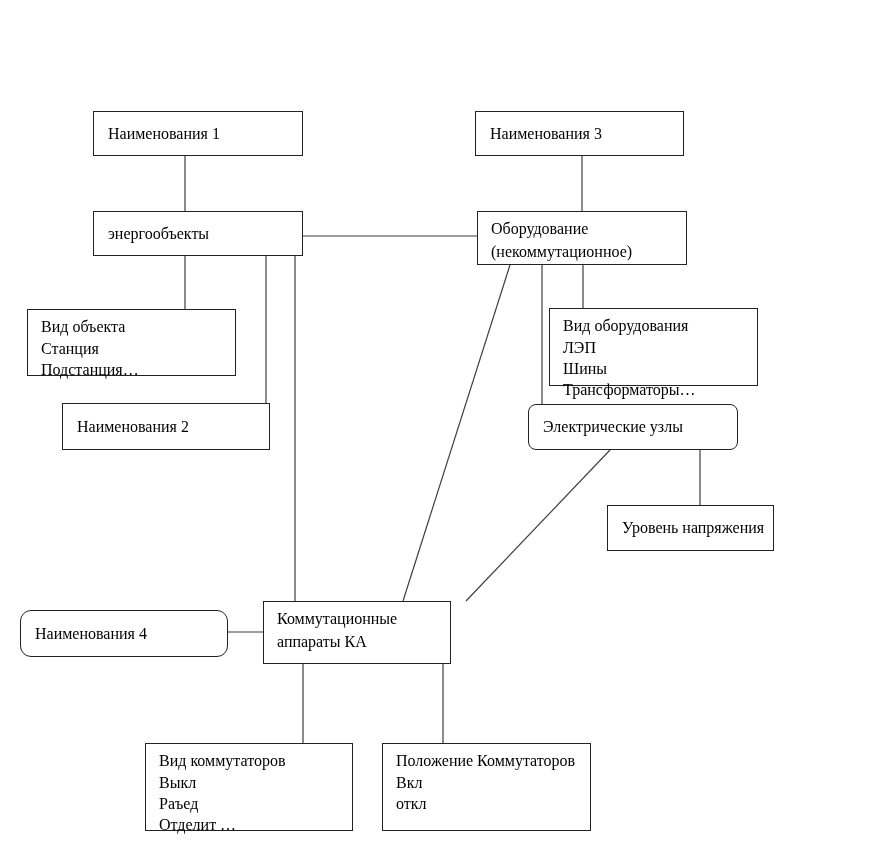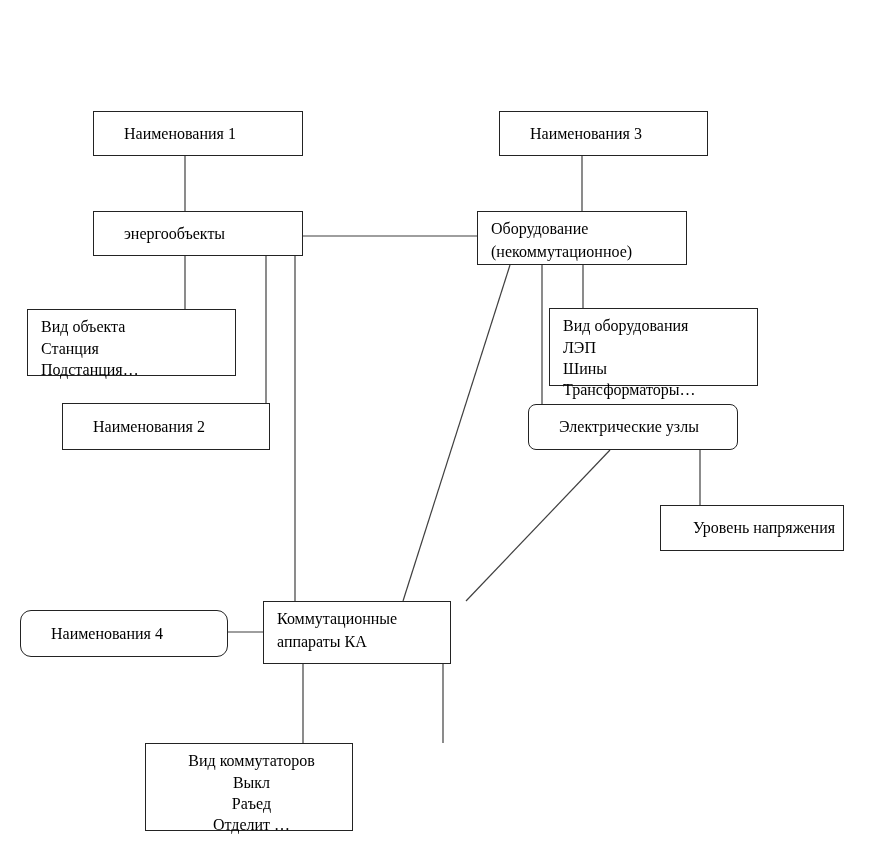--- a/index.html
+++ b/index.html
@@ -25,50 +25,50 @@
   }
   .node {
     position: absolute;
     box-sizing: border-box;
     border: 1px solid #232323;
     background: #ffffff;
   }
   .node.single {
     display: flex;
     align-items: center;
-    padding-left: 30px;
+    padding-left: 14px;
     padding-right: 6px;
     font-family: Liberation Serif, serif;
   }
   .node.multi {
     padding: 5px 8px 4px 13px;
   }
   .title {
     font-size: 16px;
     line-height: 1.45;
     display: block;
   }
   .item {
     font-size: 16px;
     line-height: 1.32;
     display: block;
   }
   
   .p-names1        { left: 93px;  top: 111px; width: 210px; height: 45px; }
-  .p-names3        { left: 499px; top: 111px; width: 209px; height: 45px; }
+  .p-names3        { left: 475px; top: 111px; width: 209px; height: 45px; }
   .p-energy        { left: 93px;  top: 211px; width: 210px; height: 45px; }
   .p-equipment     { left: 477px; top: 211px; width: 210px; height: 54px; }
   .p-objtype       { left: 27px;  top: 309px; width: 209px; height: 67px; }
   .p-equiptype     { left: 549px; top: 308px; width: 209px; height: 78px; }
   .p-names2        { left: 62px;  top: 403px; width: 208px; height: 47px; }
   .p-elnodes       { left: 528px; top: 404px; width: 210px; height: 46px; border-radius: 8px; }
-  .p-voltage       { left: 660px; top: 505px; width: 184px; height: 46px; justify-content: center; }
+  .p-voltage       { left: 607px; top: 505px; width: 167px; height: 46px; }
   .p-names4        { left: 20px;  top: 610px; width: 208px; height: 47px; border-radius: 11px; }
   .p-switching     { left: 263px; top: 601px; width: 188px; height: 63px; padding-top: 7px; }
-  .p-switchtype    { left: 145px; top: 743px; width: 208px; height: 88px; text-align: center; }
+  .p-switchtype    { left: 145px; top: 743px; width: 208px; height: 88px; }
   .p-switchpos     { left: 382px; top: 743px; width: 209px; height: 88px; }
 </style>
 </head>
 <body>
 
 <div id="canvas">
 
   <svg id="wires" viewBox="0 0 875 844" xmlns="http://www.w3.org/2000/svg">
     <g stroke="#3f3f3f" stroke-width="1.2" fill="none">
       <line x1="185" y1="156" x2="185" y2="211"></line>
@@ -137,14 +137,19 @@
     <span class="title">Коммутационные аппараты КА</span>
   </div>
 
   <div class="node multi p-switchtype">
     <span class="title">Вид коммутаторов</span>
     <span class="item">Выкл</span>
     <span class="item">Раъед</span>
     <span class="item">Отделит …</span>
   </div>
 
+  <div class="node multi p-switchpos">
+    <span class="title">Положение Коммутаторов</span>
+    <span class="item">Вкл</span>
+    <span class="item">откл</span>
+  </div>
 
 </div>
 
 </body></html>

